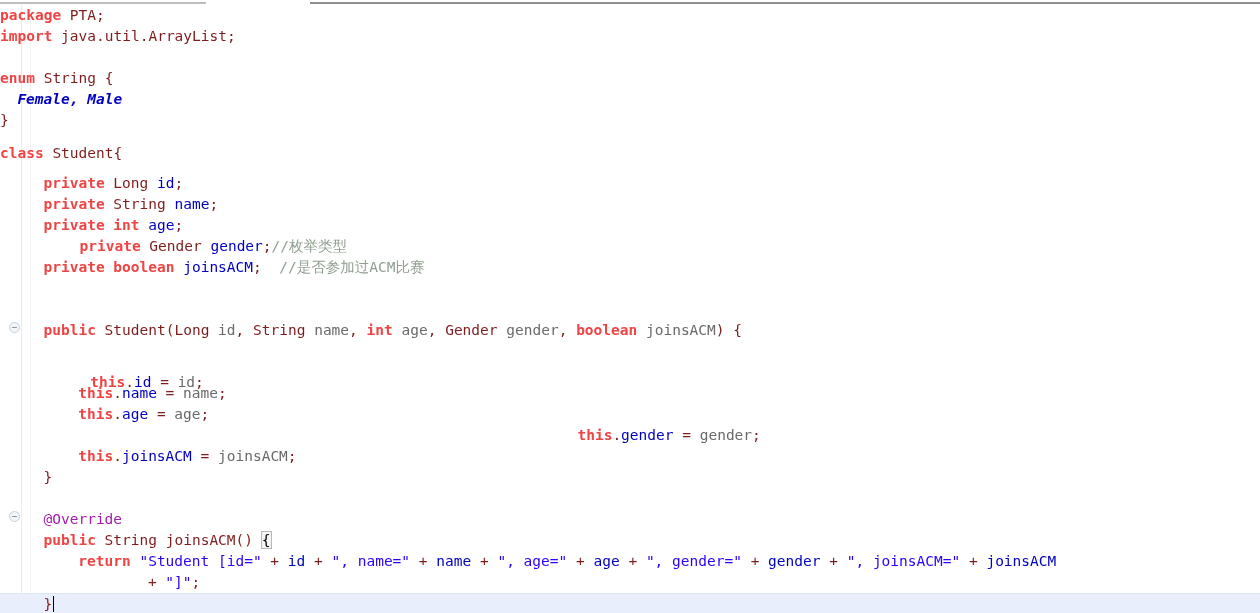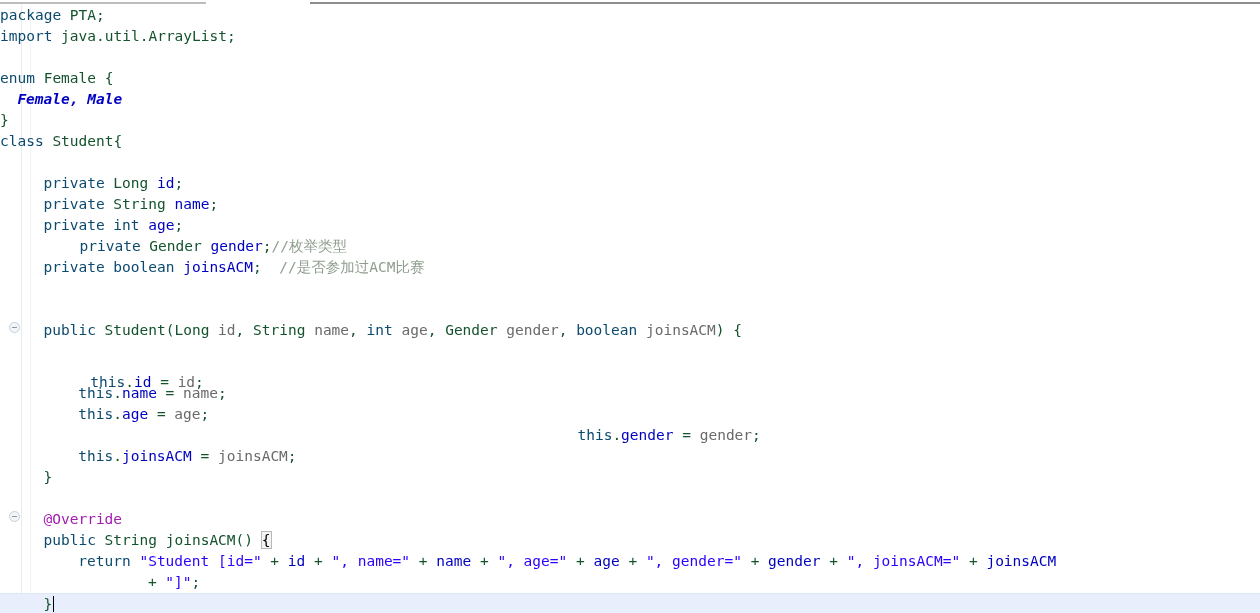--- a/index.html
+++ b/index.html
@@ -120,28 +120,28 @@
   .line .ind { display: inline-block; }
 
   .line-highlight {
     background: #e8eefb;
     border-top: 1px solid #dde6f7;
     border-bottom: 1px solid #dde6f7;
     box-sizing: border-box;
   }
 
   
-  .kw      { color: #0c4a6e; font-weight: normal; }
+  .kw      { color: #ef4444; font-weight: bold; }
   .fieldnm { color: #0000c0; }
   .localnm { color: #6a6a6a; }
   .enumc   { color: #0000c0; font-weight: bold; font-style: italic; }
   .str     { color: #2a00ff; }
   .cmt     { color: #8f9e8f; }
   .anno    { color: #a21caf; }
-  .plain   { color: #14532d; }
+  .plain   { color: #7f1d1d; }
 
   
   .bracket-match {
     outline: 1px solid #b8b8b8;
     background: #f4f4f4;
     padding: 0 0px;
   }
 
   
   .caret {
@@ -173,24 +173,24 @@
 
   <div id="fold-markers">
       <div class="fold-marker" style="top: 322px;"></div>
       <div class="fold-marker" style="top: 511px;"></div>
     </div>
 
   <div id="code-area" class="code-area">
       <div class="line" style="top: 5px;"><span class="kw">package</span><span class="plain"> PTA;</span></div>
       <div class="line" style="top: 26px;"><span class="kw">import</span><span class="plain"> java.util.ArrayList;</span></div>
       <div class="line" style="top: 47px;"></div>
-      <div class="line" style="top: 68px;"><span class="kw">enum</span><span class="plain"> Female {</span></div>
+      <div class="line" style="top: 68px;"><span class="kw">enum</span><span class="plain"> String {</span></div>
       <div class="line" style="top: 89px;"><span class="ind" style="width: 17.4px;"></span><span class="enumc">Female, Male</span></div>
       <div class="line" style="top: 110px;"><span class="plain">}</span></div>
-      <div class="line" style="top: 131px;"><span class="kw">class</span><span class="plain"> Student{</span></div>
+      <div class="line" style="top: 143px;"><span class="kw">class</span><span class="plain"> Student{</span></div>
       <div class="line" style="top: 152px;"></div>
       <div class="line" style="top: 173px;"><span class="ind" style="width: 43.5px;"></span><span class="kw">private</span><span class="plain"> Long </span><span class="fieldnm">id</span><span class="plain">;</span></div>
       <div class="line" style="top: 194px;"><span class="ind" style="width: 43.5px;"></span><span class="kw">private</span><span class="plain"> String </span><span class="fieldnm">name</span><span class="plain">;</span></div>
       <div class="line" style="top: 215px;"><span class="ind" style="width: 43.5px;"></span><span class="kw">private</span><span class="plain"> </span><span class="kw">int</span><span class="plain"> </span><span class="fieldnm">age</span><span class="plain">;</span></div>
       <div class="line" style="top: 236px; margin-left: 36px;"><span class="ind" style="width: 43.5px;"></span><span class="kw">private</span><span class="plain"> Gender </span><span class="fieldnm">gender</span><span class="plain">;</span><span class="cmt">//枚举类型</span></div>
       <div class="line" style="top: 257px;"><span class="ind" style="width: 43.5px;"></span><span class="kw">private</span><span class="plain"> </span><span class="kw">boolean</span><span class="plain"> </span><span class="fieldnm">joinsACM</span><span class="plain">;  </span><span class="cmt">//是否参加过ACM比赛</span></div>
       <div class="line" style="top: 278px;"></div>
       <div class="line" style="top: 299px;"></div>
       <div class="line" style="top: 320px;"><span class="ind" style="width: 43.5px;"></span><span class="kw">public</span><span class="plain"> Student(Long </span><span class="localnm">id</span><span class="plain">, String </span><span class="localnm">name</span><span class="plain">, </span><span class="kw">int</span><span class="plain"> </span><span class="localnm">age</span><span class="plain">, Gender </span><span class="localnm">gender</span><span class="plain">, </span><span class="kw">boolean</span><span class="plain"> </span><span class="localnm">joinsACM</span><span class="plain">) {</span></div>
       <div class="line" style="top: 341px;"></div>

